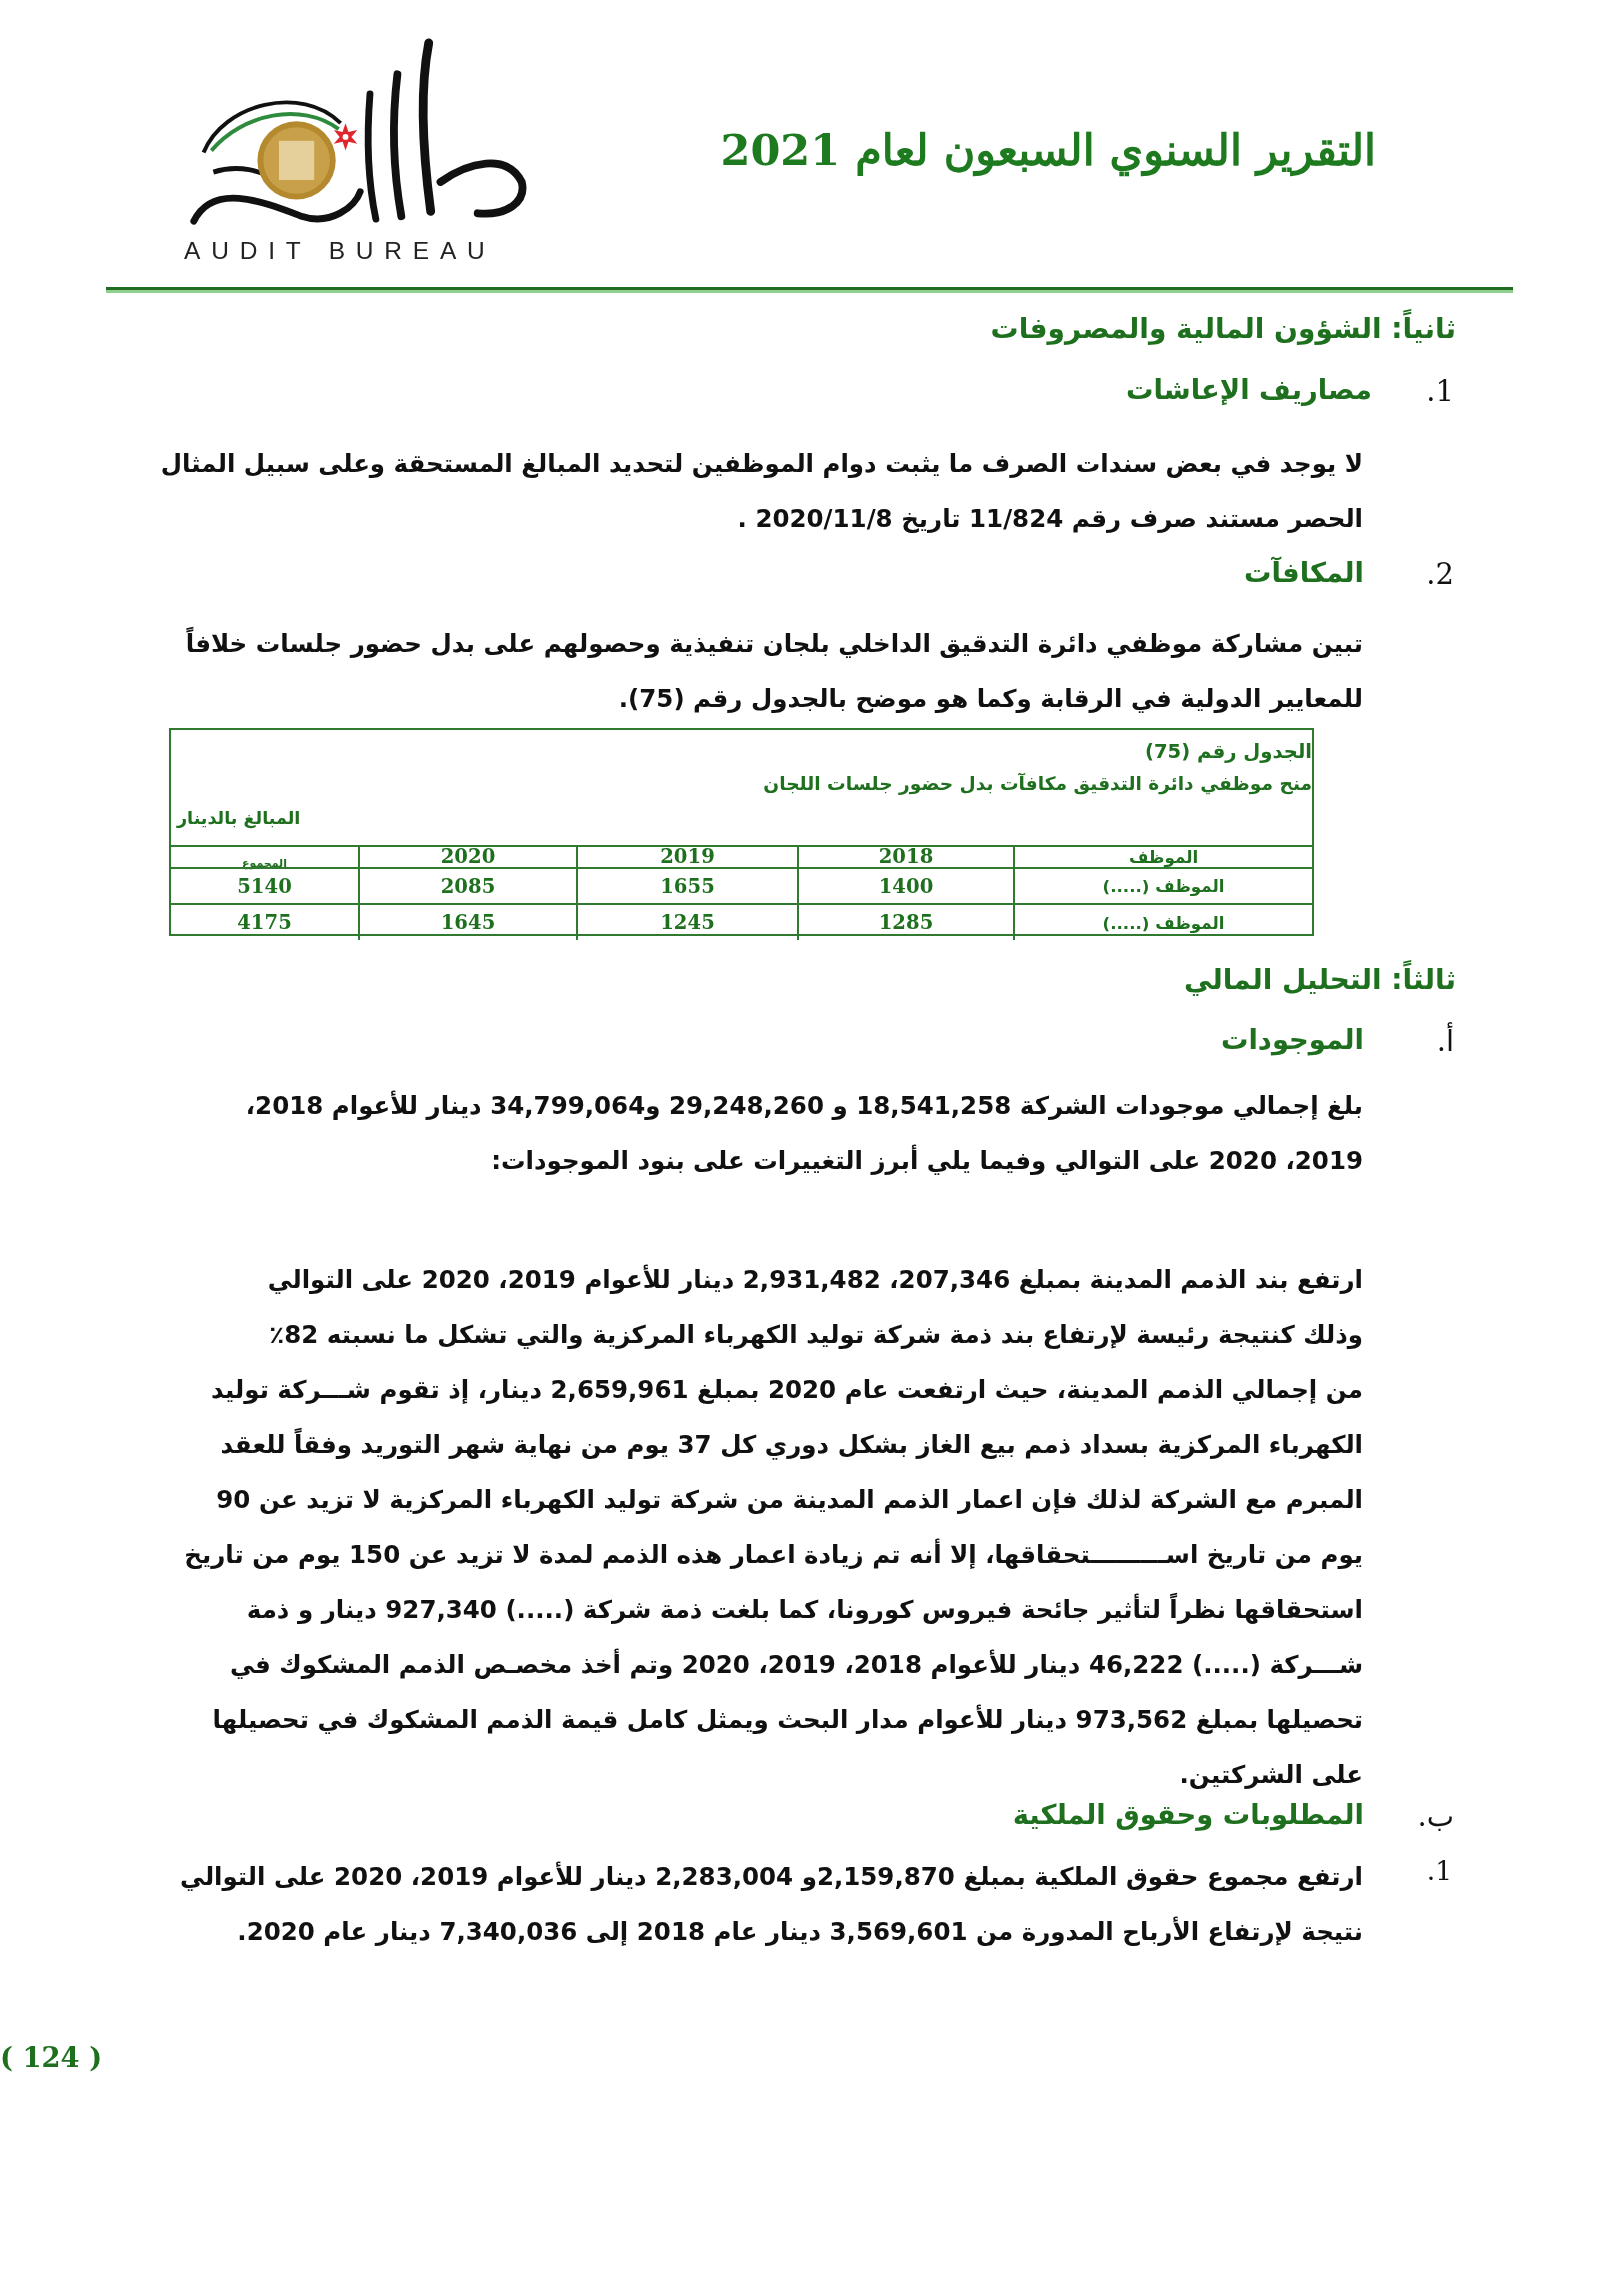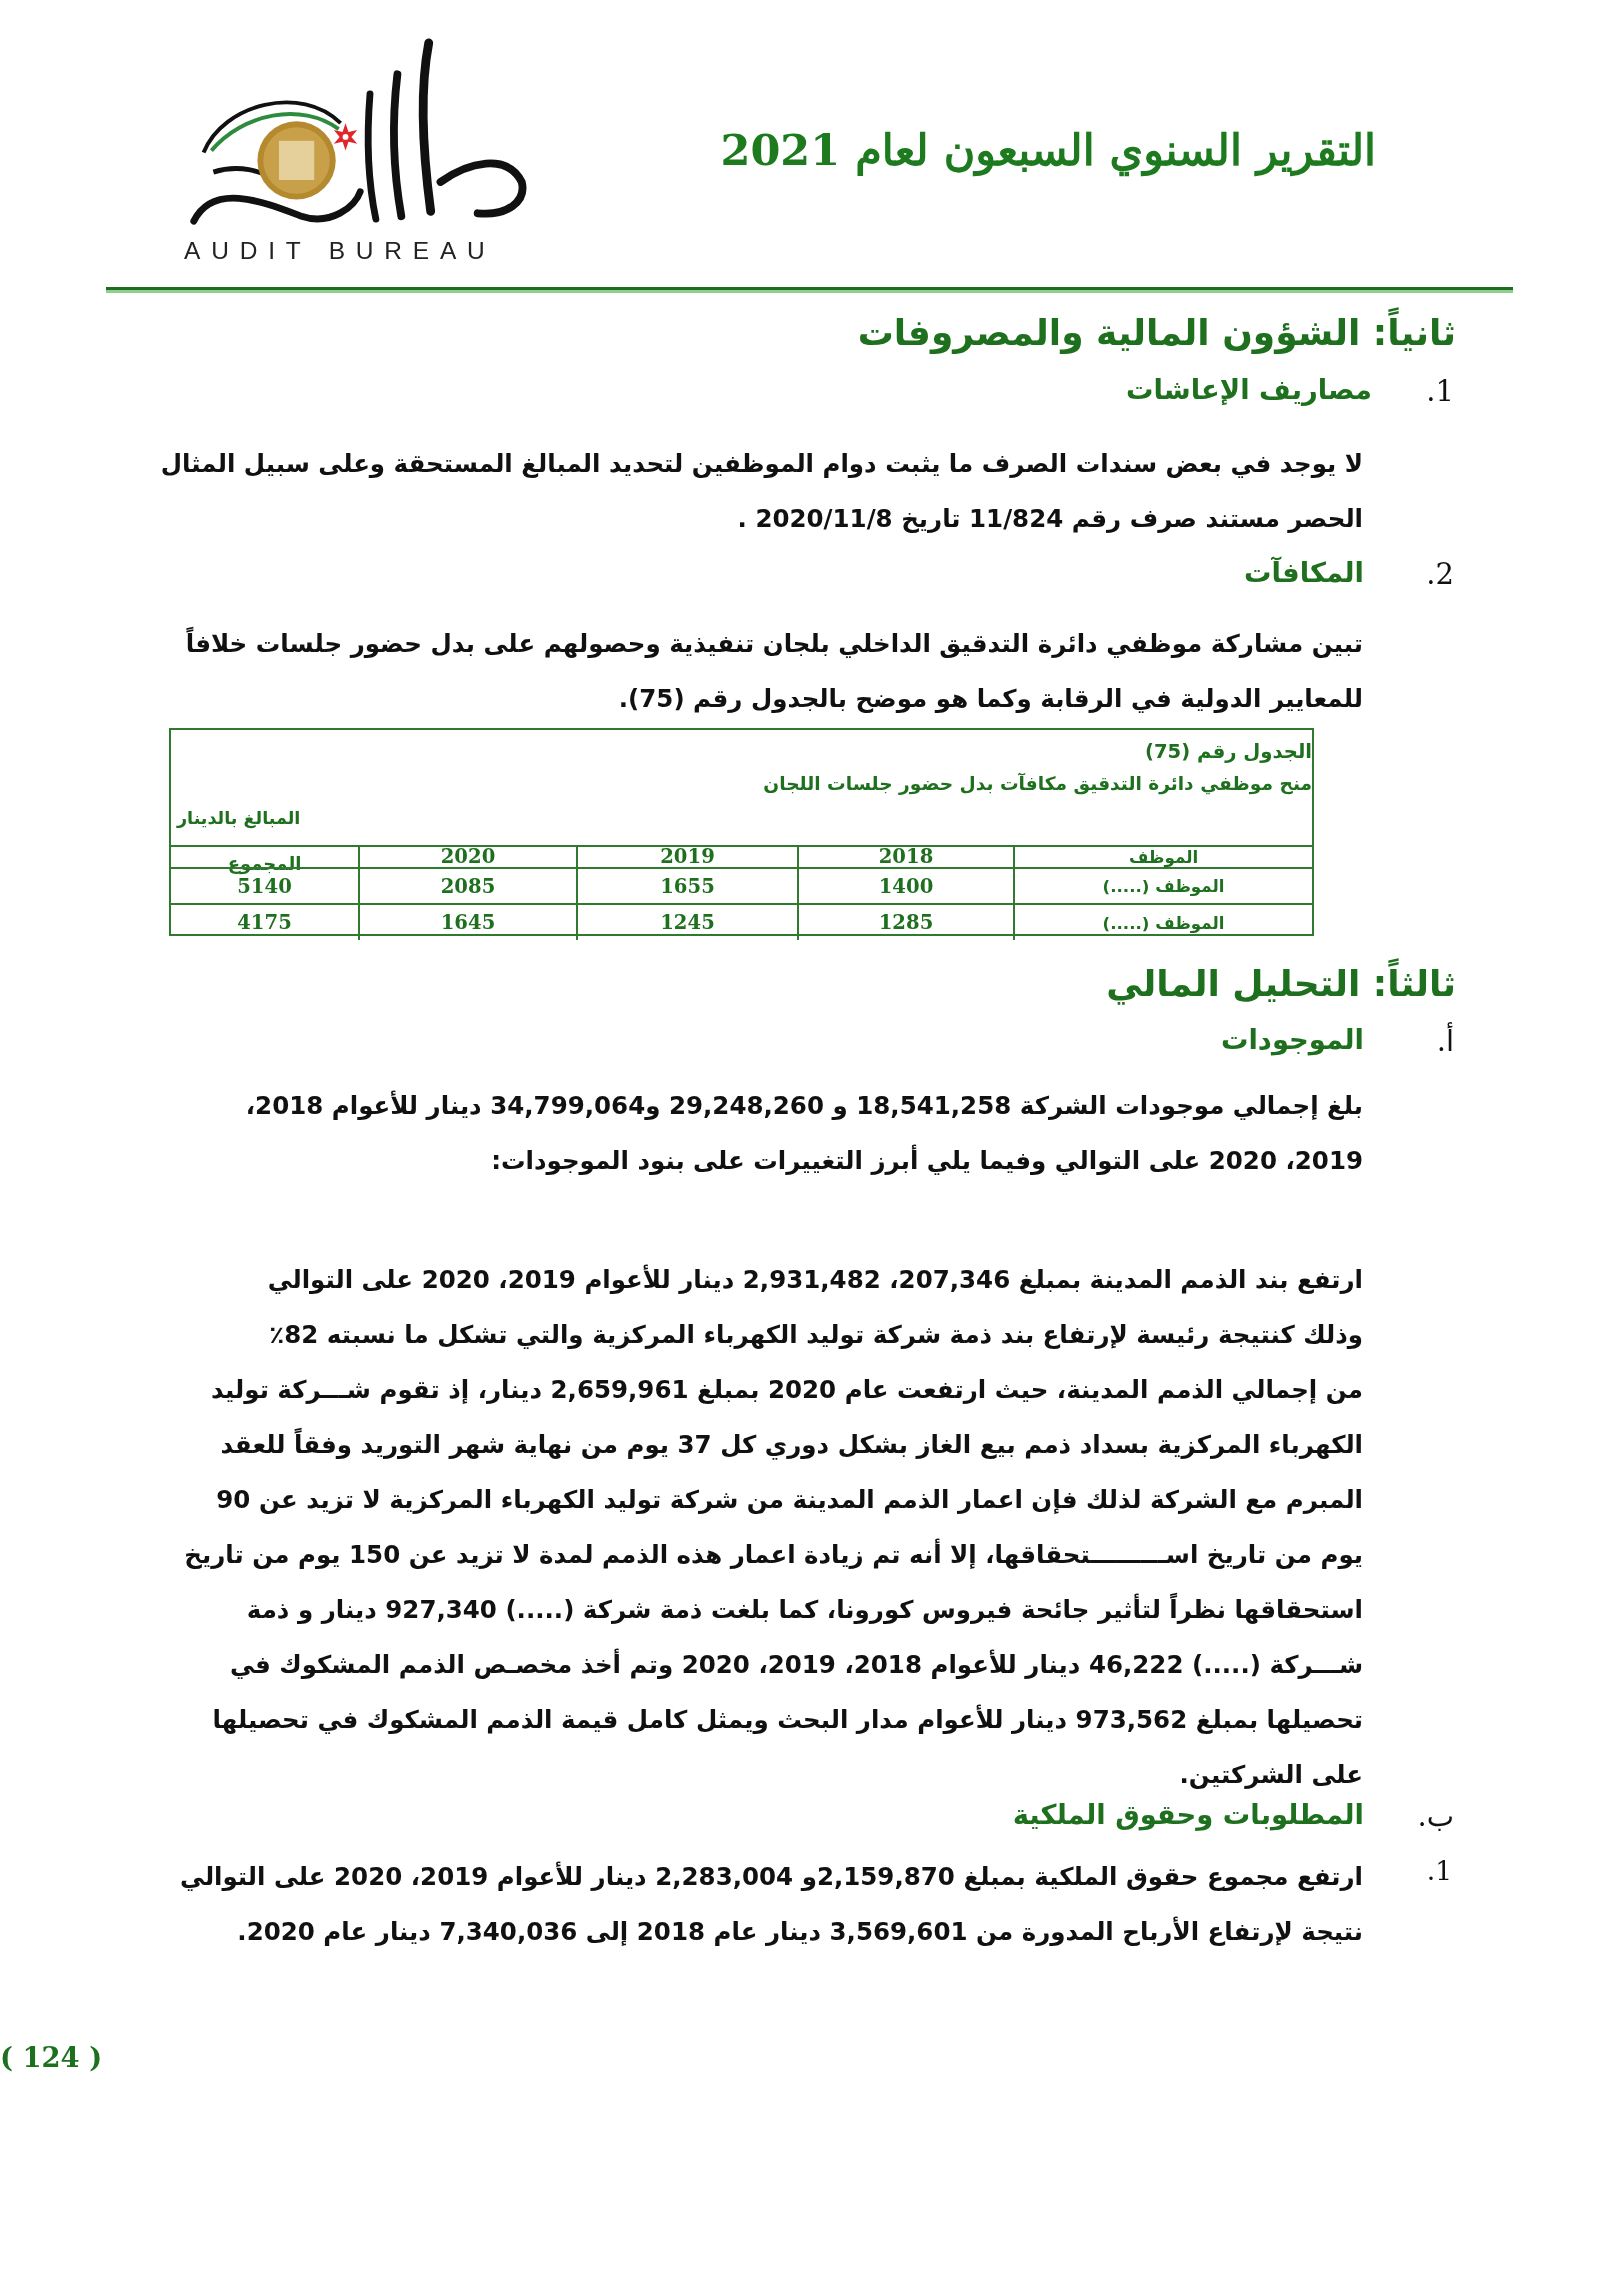--- a/index.html
+++ b/index.html
@@ -15,21 +15,21 @@
       font-family: "Liberation Sans", sans-serif; font-size: 24.5px; letter-spacing: 10.8px;
       color: #222; direction: ltr; text-align: left;
     }
     .report-title {
       right: 245px; top: 125px; font-family: "DejaVu Serif", serif;
       font-size: 43px; font-weight: bold; color: #1e7a1e; white-space: nowrap;
     }
     .rule-dark { left: 106px; top: 287px; width: 1407px; height: 2.9px; background: #1f6b1f; }
     .rule-light { left: 106px; top: 290px; width: 1407px; height: 2.9px; background: #8fd08f; }
 
-    .h-main { font-weight: bold; font-size: 36px; color: #1e6f1e; white-space: nowrap; }
+    .h-main { font-weight: bold; font-size: 28px; color: #1e6f1e; white-space: nowrap; }
     .h-sub { font-weight: bold; font-size: 27.4px; color: #1e6f1e; white-space: nowrap; }
     .h-num { font-family: "DejaVu Serif", serif; font-size: 29px; color: #111; white-space: nowrap; }
     .para {
       right: 258px; width: 1201px; font-weight: bold; font-size: 24.5px; line-height: 55px;
       text-align: justify; text-align-last: right; color: #111;
     }
     .para .line { display: block; white-space: nowrap; overflow: hidden; }
 
     
     .tbl { left: 169px; top: 728px; width: 1145px; height: 208px; border: 2px solid #2f7a2f; box-sizing: border-box; }
@@ -45,21 +45,21 @@
     .cell {
       box-sizing: border-box; display: flex; align-items: center; justify-content: center;
       font-family: "DejaVu Serif", serif; font-weight: bold; font-size: 19.6px; color: #1e6f1e;
       border-left: 2px solid #2f7a2f; white-space: nowrap;
     }
     .cell.c0 { width: 299px; font-family: "DejaVu Sans", sans-serif; font-size: 16.7px; justify-content: center; }
     .cell.c1 { width: 216px; }
     .cell.c2 { width: 221px; }
     .cell.c3 { width: 218px; }
     .cell.c4 { flex: 1; border-left: none; }
-    .cell.c4.lbl { font-family: "DejaVu Sans", sans-serif; font-size: 18px; margin-top: 14px; }
+    .cell.c4.lbl { font-family: "DejaVu Sans", sans-serif; font-size: 11px; margin-top: 14px; }
 
     .page-num {
       left: 0; width: 1621px; top: 2041px; text-align: left; direction: ltr;
       font-family: "DejaVu Serif", serif; font-weight: bold; font-size: 27.4px; color: #1e6f1e;
     }
   </style>
 </head>
 <body>
 
 <div class="abs logo">

